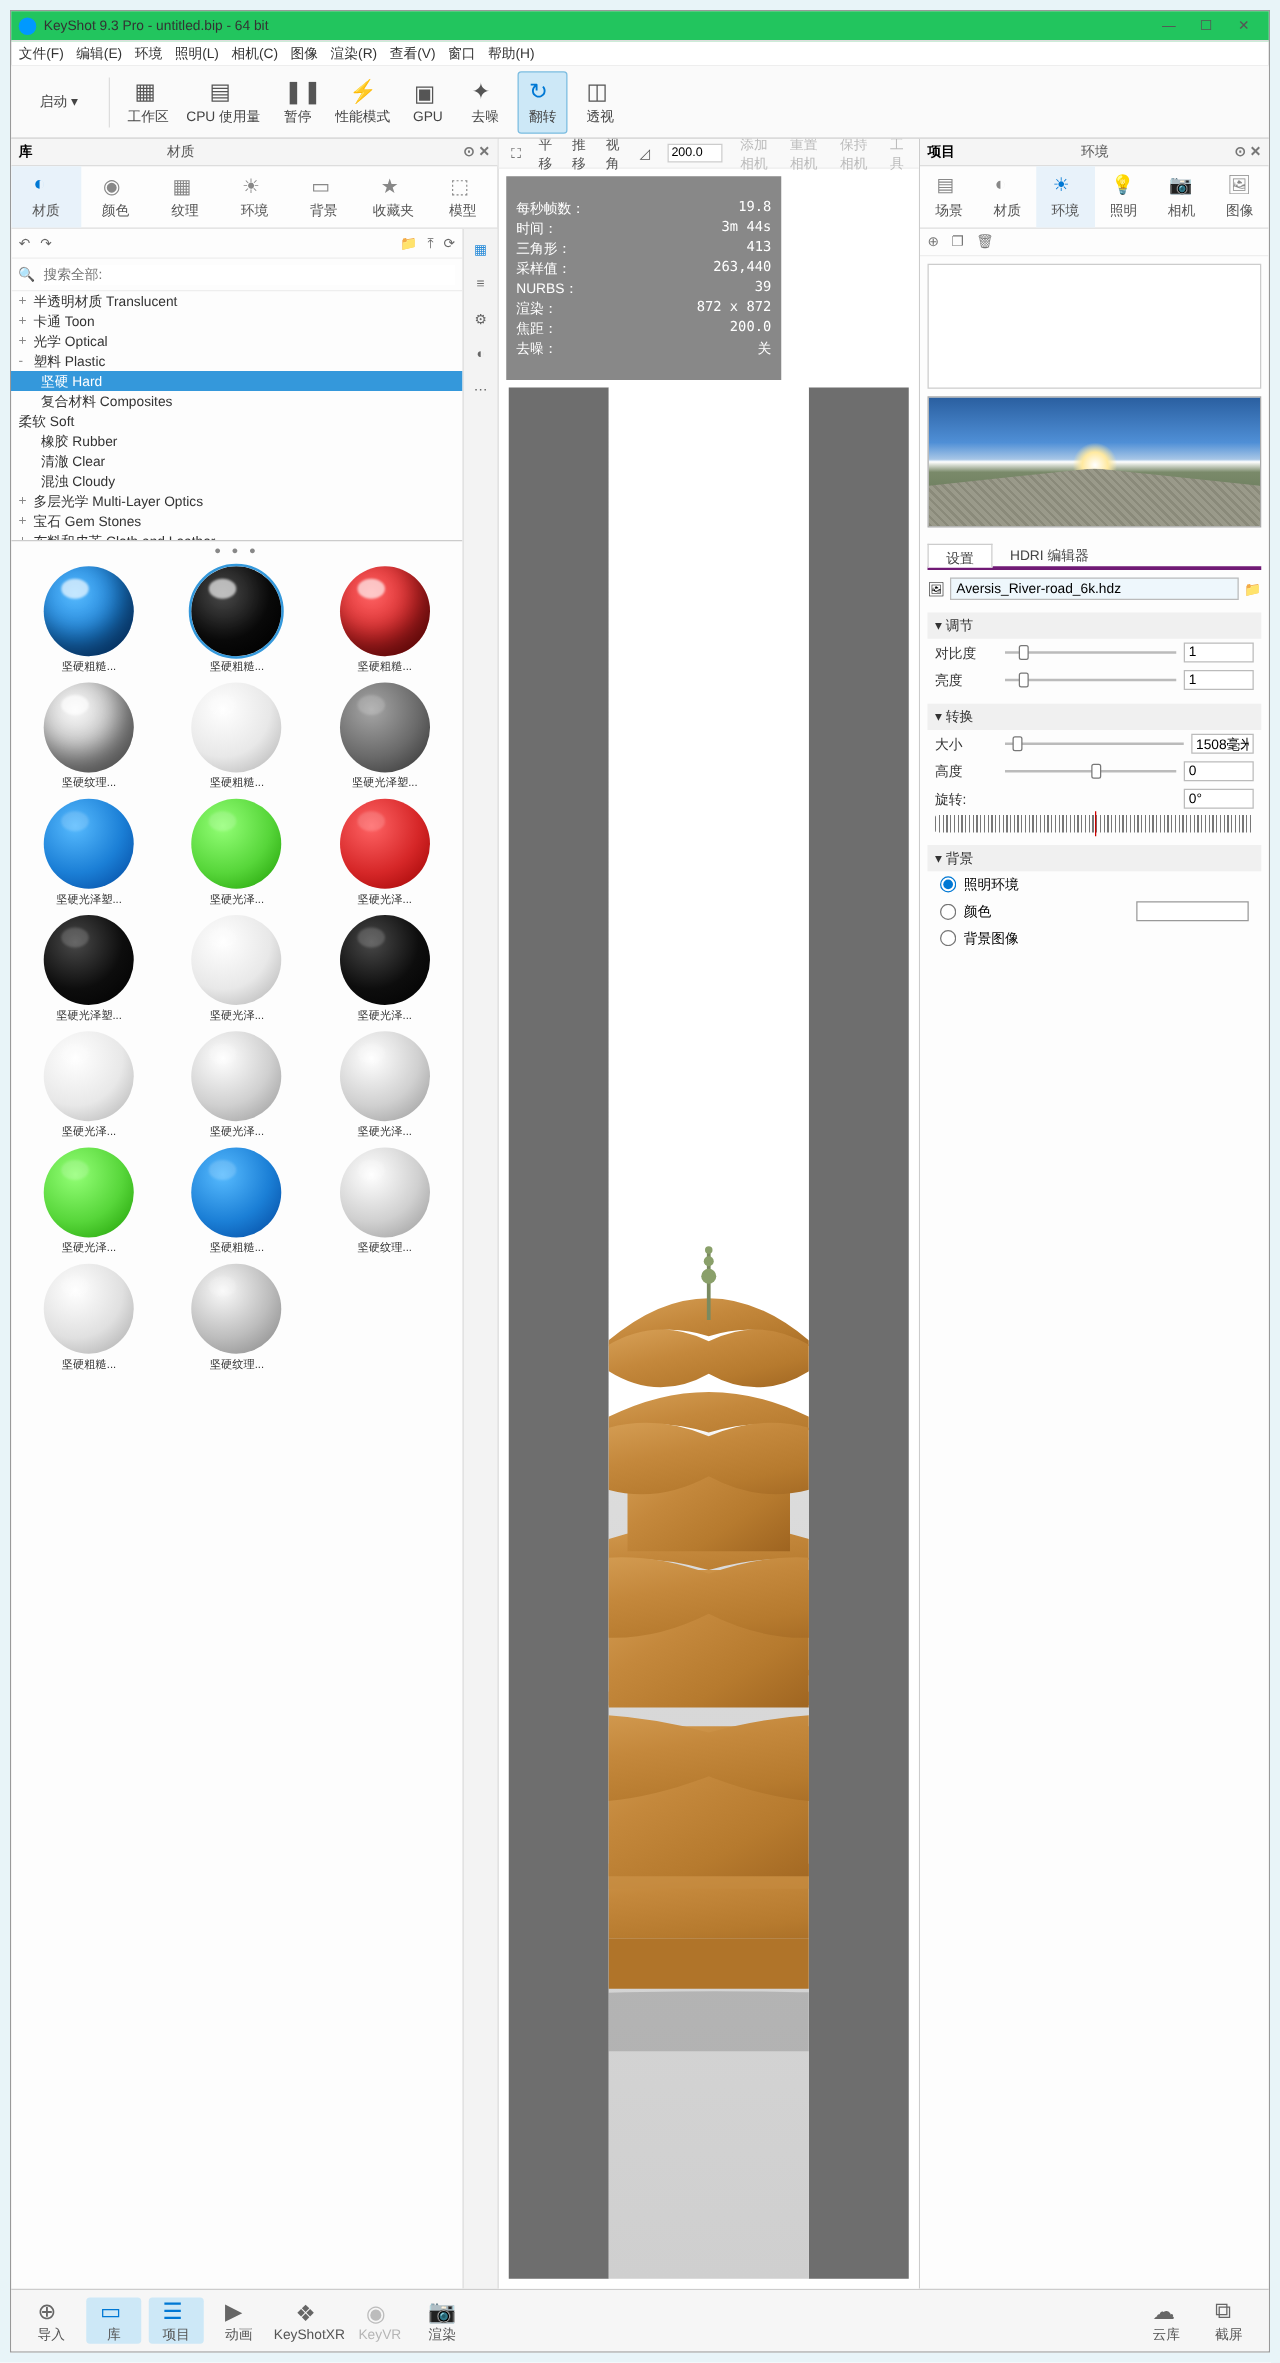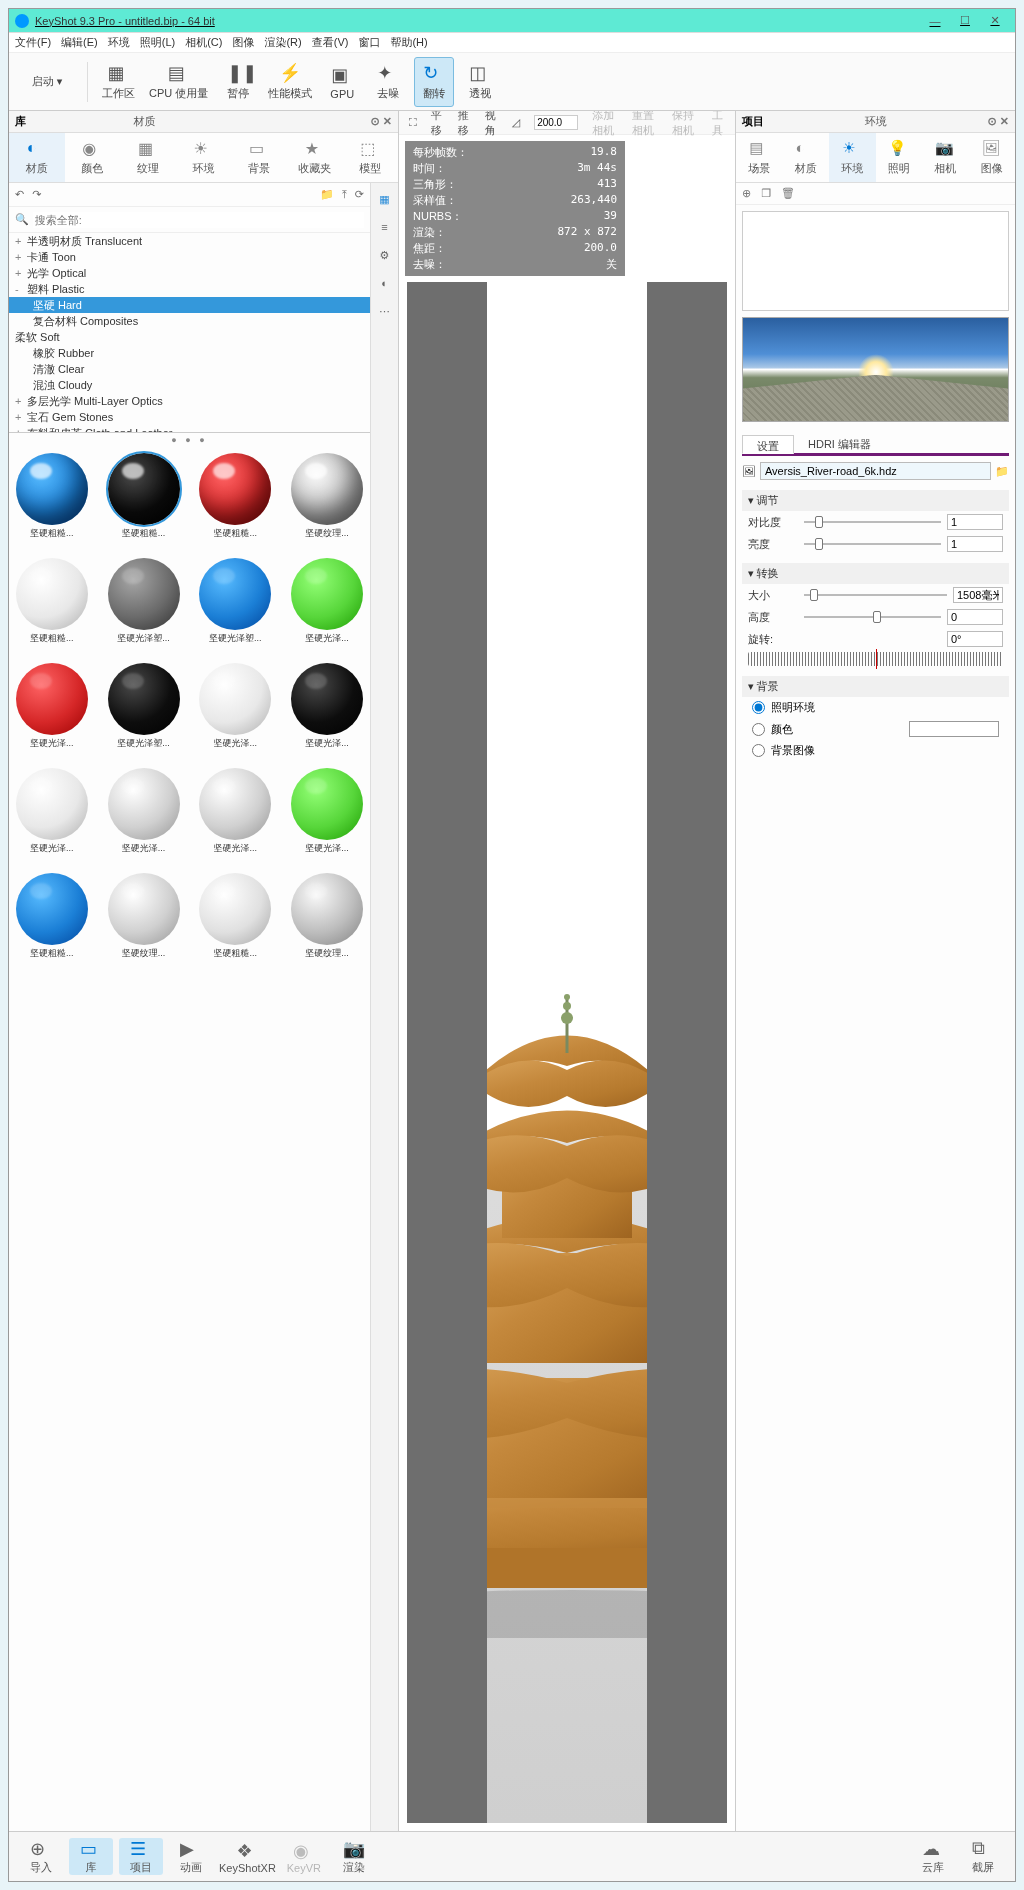--- a/index.html
+++ b/index.html
@@ -1,18 +1,18 @@
 <!DOCTYPE html>
 <html><head>
 <meta charset="utf-8">
 <style>
 * { margin:0; padding:0; box-sizing:border-box; font-family:"Microsoft YaHei",sans-serif; font-size:11px; }
 body { background:#e8f4f8; width:1024px; height:1890px; overflow:hidden; position:relative; }
 .window { position:absolute; top:8px; left:8px; right:8px; bottom:8px; background:#fff; border:1px solid #999; display:flex; flex-direction:column; }
-.titlebar { height:24px; background:#5eead4; display:flex; align-items:center; padding:0 6px; border-bottom:1px solid #ddd;text-decoration:underline; }
+.titlebar { height:24px; background:#22c55e; display:flex; align-items:center; padding:0 6px; border-bottom:1px solid #ddd; }
 .titlebar .icon { width:14px; height:14px; border-radius:50%; background:#0099ff; margin-right:6px; }
 .titlebar .title { flex:1; color:#333; }
 .winbtns { display:flex; gap:2px; }
 .winbtns span { width:28px; height:18px; display:flex; align-items:center; justify-content:center; color:#555; }
 .menubar { height:20px; display:flex; align-items:center; padding:0 6px; gap:10px; color:#333; border-bottom:1px solid #eee; }
 .menubar span { cursor:pointer; }
 .ribbon { height:58px; background:#fafafa; border-bottom:1px solid #ccc; display:flex; align-items:center; padding:0 8px; gap:6px; }
 .rbtn { display:flex; flex-direction:column; align-items:center; justify-content:center; min-width:40px; height:50px; padding:2px 4px; font-size:10px; color:#444; }
 .rbtn svg, .rbtn .ico { width:22px; height:22px; margin-bottom:2px; }
 .rbtn.sel { background:#cde8f7; border:1px solid #7abce0; border-radius:3px; }
@@ -28,39 +28,39 @@
 .lib-tab.active { background:#e8f2fa; }
 .lib-tab .tico { width:20px; height:20px; margin-bottom:2px; }
 .lib-icons { height:24px; display:flex; align-items:center; padding:0 6px; gap:8px; color:#666; border-bottom:1px solid #eee; }
 .search { height:26px; display:flex; align-items:center; padding:0 6px; border-bottom:1px solid #eee; }
 .search input { flex:1; border:none; outline:none; padding:2px; color:#888; }
 .tree { height:200px; overflow-y:auto; border-bottom:1px solid #ccc; position:relative; }
 .tree-item { height:16px; display:flex; align-items:center; padding:0 6px; font-size:10px; color:#333; }
 .tree-item .tog { width:12px; color:#888; }
 .tree-item.sel { background:#3498db; color:#fff; }
 .dots { text-align:center; padding:2px 0; color:#888; letter-spacing:3px; font-size:9px; }
-.swatch-grid { flex:1; overflow-y:auto; padding:6px; display:grid; grid-template-columns:repeat(4,1fr); gap:18px; align-content:start; }
+.swatch-grid { flex:1; overflow-y:auto; padding:6px; display:grid; grid-template-columns:repeat(3,1fr); gap:6px; align-content:start; }
 .swatch { display:flex; flex-direction:column; align-items:center; }
 .swatch.sel .ball { outline:2px solid #3498db; }
 .swatch .ball { width:72px; height:72px; border-radius:50%; position:relative; background:#888; }
 .swatch .lbl { font-size:9px; margin-top:2px; color:#333; max-width:76px; overflow:hidden; white-space:nowrap; text-overflow:ellipsis; }
 .ball::after { content:""; position:absolute; top:10px; left:14px; width:22px; height:16px; background:rgba(255,255,255,.65); border-radius:50%; filter:blur(1px); }
 .ball.rough::after { opacity:.25; }
 .ball.shiny::before { content:""; position:absolute; inset:0; border-radius:50%; box-shadow:inset -10px -14px 20px rgba(0,0,0,.45); }
 
 .lib-side { width:28px; background:#f3f3f3; border-left:1px solid #ddd; display:flex; flex-direction:column; align-items:center; padding-top:6px; gap:8px; color:#666; }
 .lib-side span { width:20px; height:20px; display:flex; align-items:center; justify-content:center; }
 .lib-wrap { display:flex; flex:1; overflow:hidden; }
 
 
 .viewport { flex:1; position:relative; background:#fff; display:flex; flex-direction:column; }
 .vp-tools { height:24px; display:flex; align-items:center; gap:14px; padding:0 10px; color:#555; background:#f9f9f9; border-bottom:1px solid #eee; font-size:10px;}
 .vp-tools input { width:44px; border:1px solid #ccc; padding:1px 2px; font-size:10px;}
 .vp-dis { color:#bbb; }
-.stats { position:relative; background:#888; color:#fff; font-size:10px; padding:4px 8px; width:220px; margin:6px; display:grid; grid-template-columns:auto 1fr; gap:1px 8px; }
+.stats { position:relative; background:#888; color:#fff; font-size:10px; padding:18px 8px; width:220px; margin:6px; display:grid; grid-template-columns:auto 1fr; gap:1px 8px; }
 .stats span:nth-child(even){ text-align:right; font-family:monospace;}
 .render { flex:1; position:relative; margin:0 8px 8px 8px; display:flex; }
 .render .bar { background:#6e6e6e; }
 .render .barL { width:80px; }
 .render .barR { width:80px; }
 .render .stage { flex:1; background:linear-gradient(#fff 0%,#fff 55%,#dcdcdc 56%,#cfcfcf 100%); position:relative; overflow:hidden;}
 .pagoda { position:absolute; left:50%; bottom:12%; transform:translateX(-50%); width:560px; }
 
 
 .proj { width:280px; border-left:1px solid #ccc; background:#fdfdfd; display:flex; flex-direction:column;}

